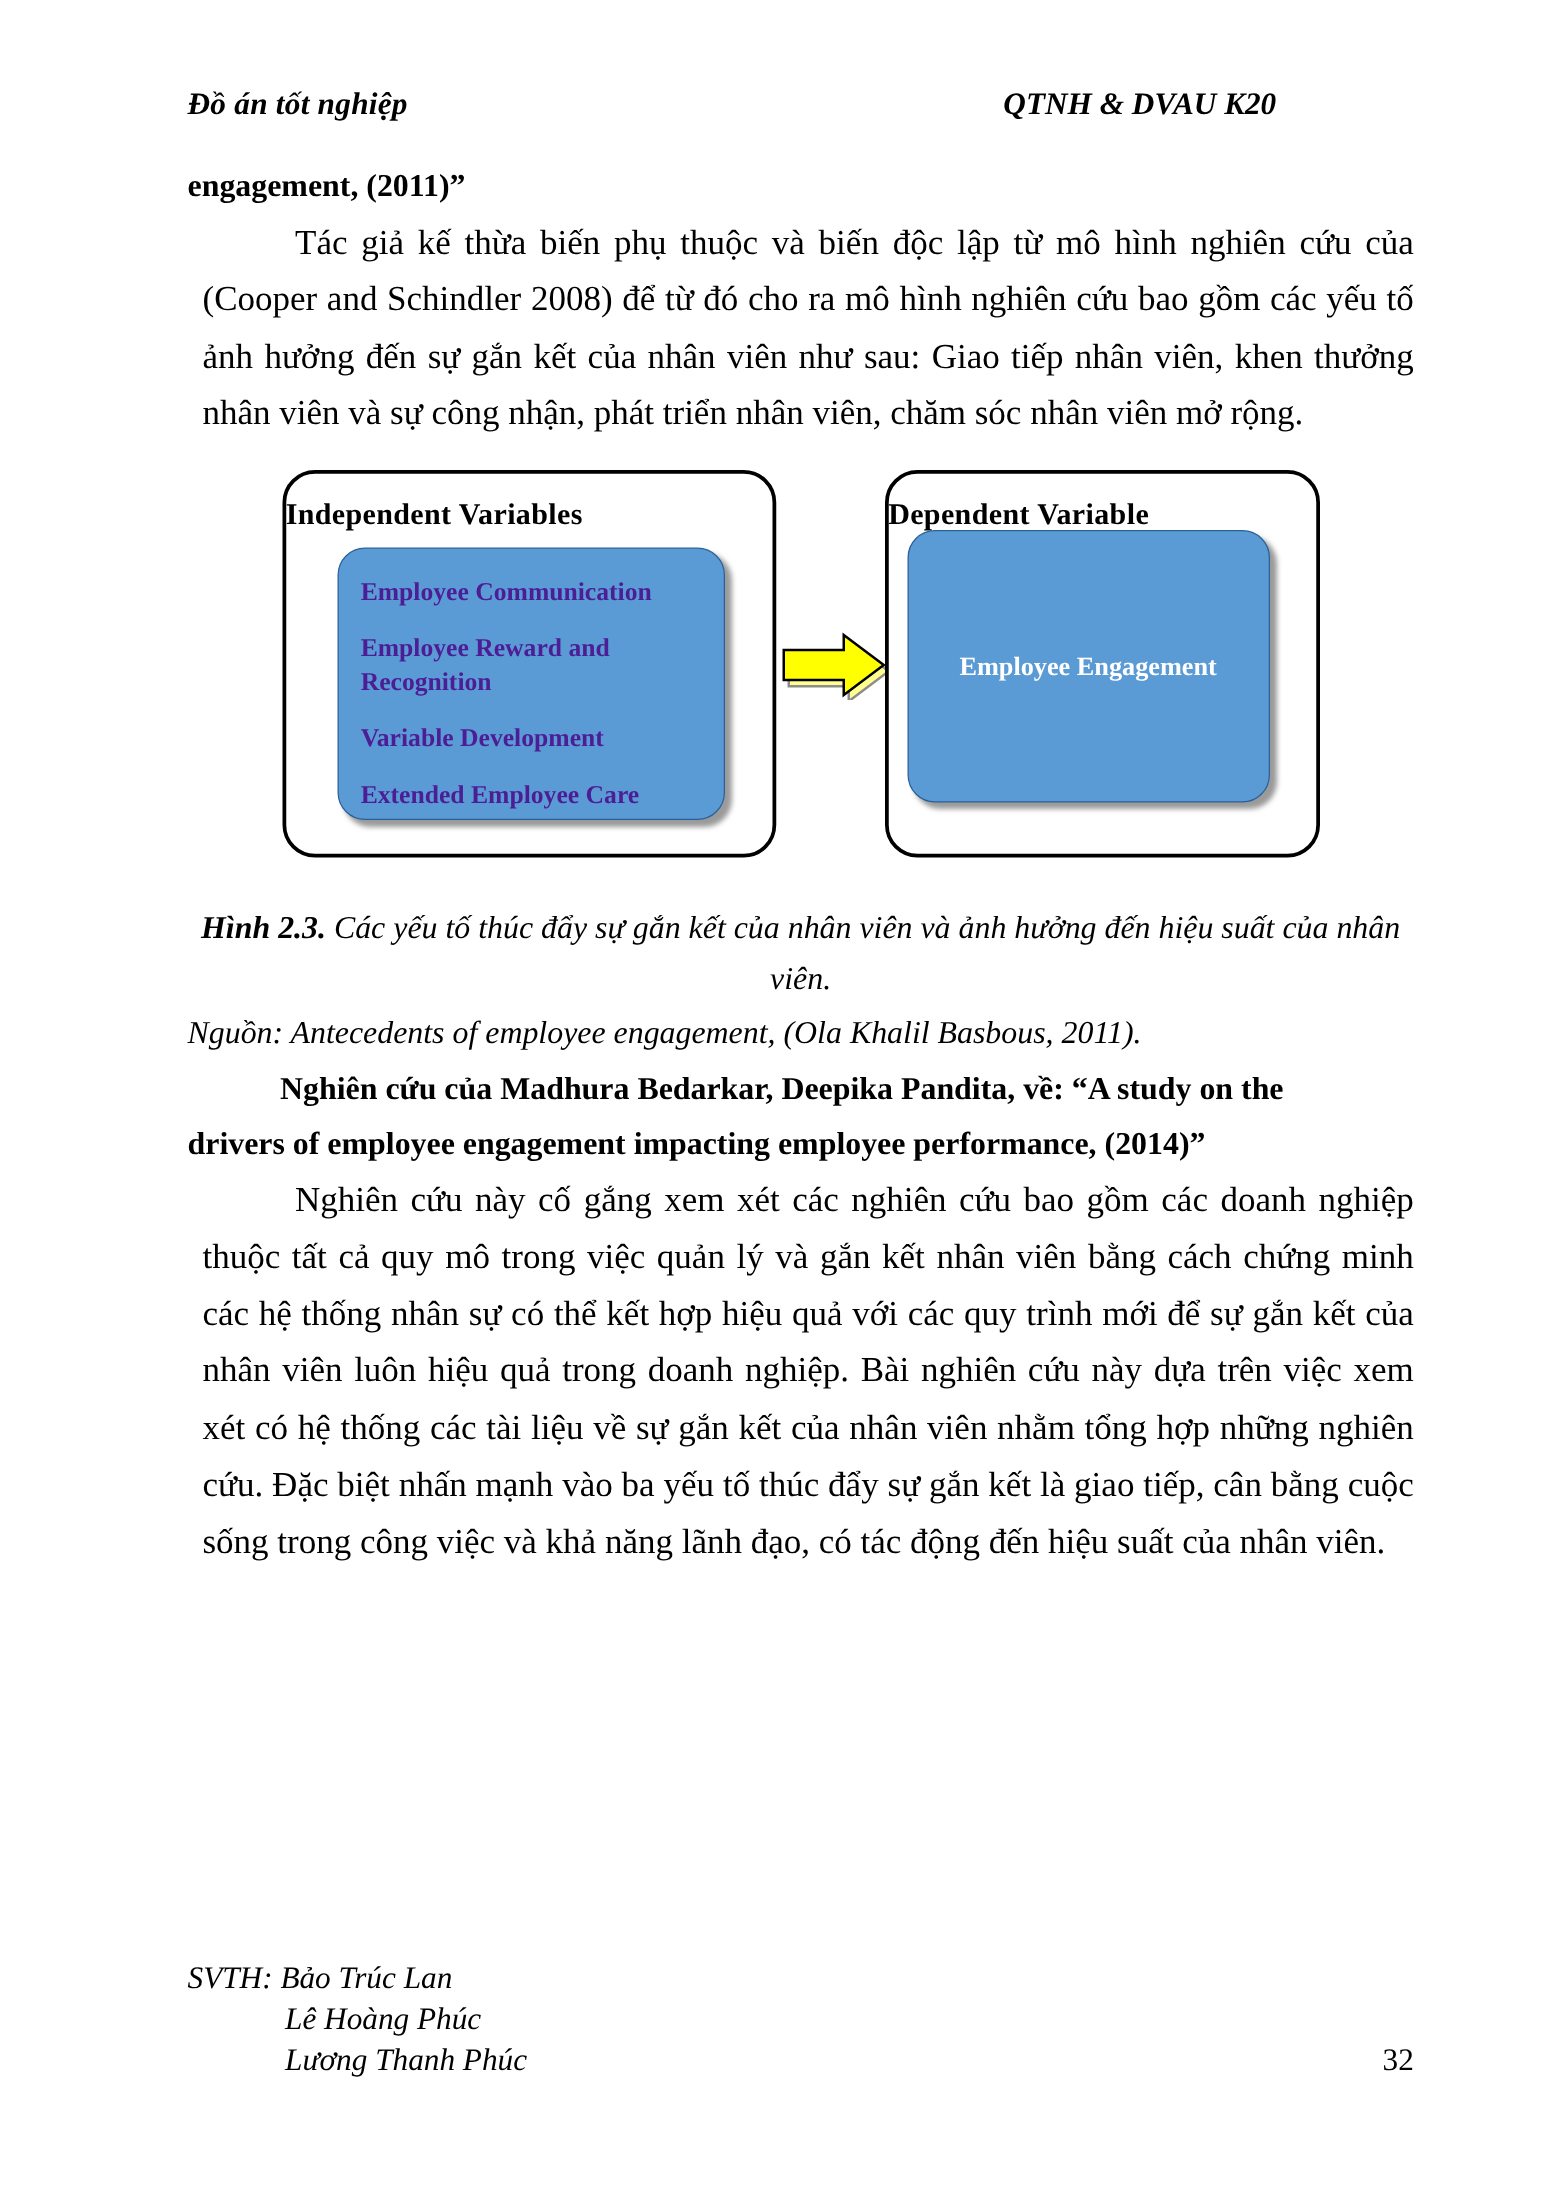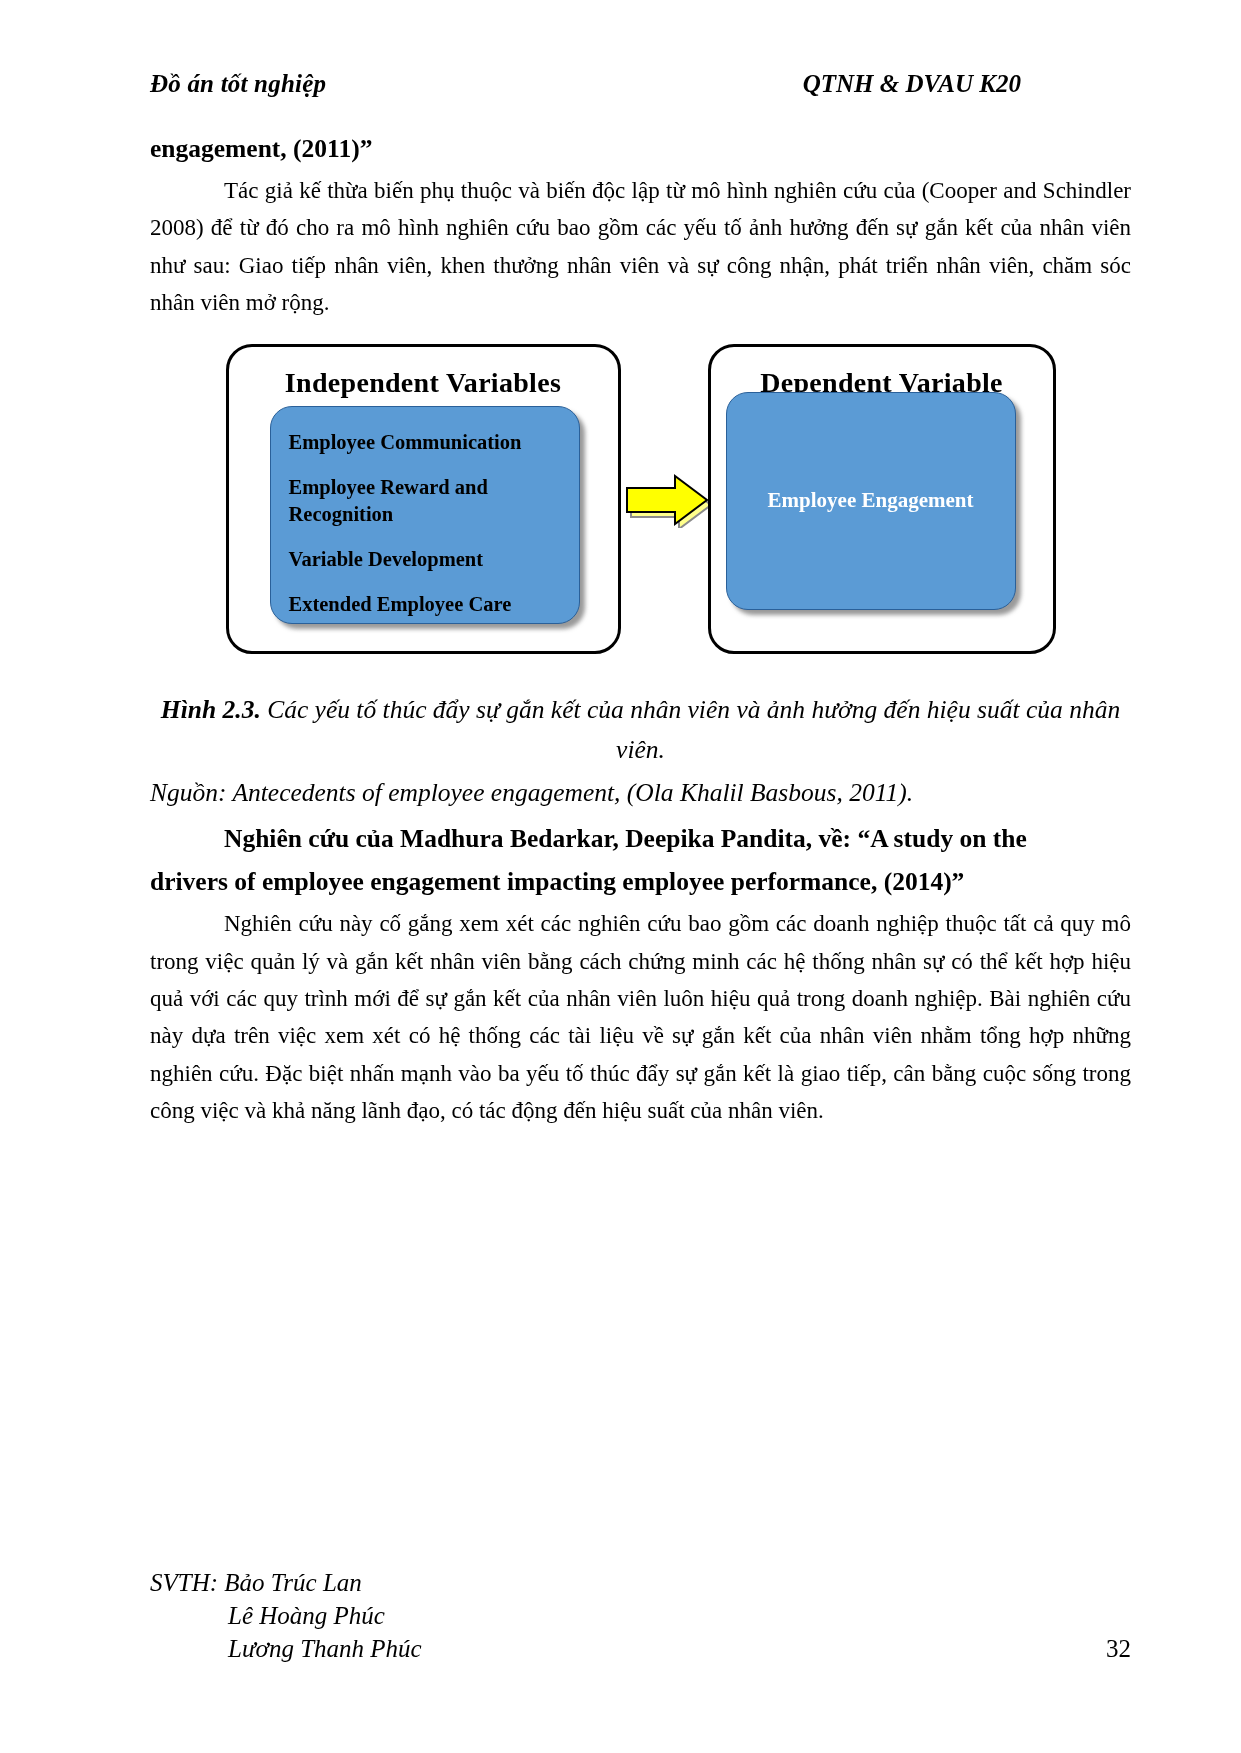--- a/index.html
+++ b/index.html
@@ -30,25 +30,25 @@
     font-style: italic;
     font-weight: bold;
     font-size: 25px;
     margin-bottom: 30px;
   }
   .header .left { letter-spacing: 0.2px; }
   .header .right { margin-right: 110px; margin-left: 12px; }
 
   
   .para {
-    font-size: 23px;
+    font-size: 28px;
     line-height: 1.63;
     text-align: justify;
     text-justify: inter-word;
-    margin: 0 0 2px 0;
+    margin: 0 0 2px 12px;
   }
   .para.indent { text-indent: 74px; }
   .heading {
     font-size: 25.5px;
     font-weight: bold;
     line-height: 1.63;
     text-align: justify;
     margin: 0 0 2px 0;
     text-indent: 74px;
   }
@@ -77,24 +77,24 @@
     left: 0;
     width: 395px;
     height: 310px;
   }
   .outer-right {
     right: 0;
     width: 348px;
     height: 310px;
   }
   .box-title {
-    text-align: center;
-    font-family: "Liberation Serif", serif;
-    font-weight: bold;
-    font-size: 28px;
+    text-align: left;
+    font-family: "Liberation Serif", serif;
+    font-weight: bold;
+    font-size: 24px;
     margin-top: 20px;
     letter-spacing: 0.3px;
   }
   .inner-box {
     position: absolute;
     background: #5b9bd5;
     border: 1px solid #2a6099;
     border-radius: 22px;
     box-shadow: 5px 5px 4px rgba(120,120,120,0.75);
     box-sizing: border-box;
@@ -112,21 +112,21 @@
     width: 290px;
     height: 218px;
     display: flex;
     align-items: center;
     justify-content: center;
   }
   .var-item {
     font-family: "Liberation Serif", serif;
     font-weight: bold;
     font-size: 20.5px;
-    color: #000000;
+    color: #4c1d95;
     line-height: 1.32;
     margin-bottom: 18px;
   }
   .dep-label {
     font-family: "Liberation Serif", serif;
     font-weight: bold;
     font-size: 21px;
     color: #ffffff;
     text-align: center;
   }

